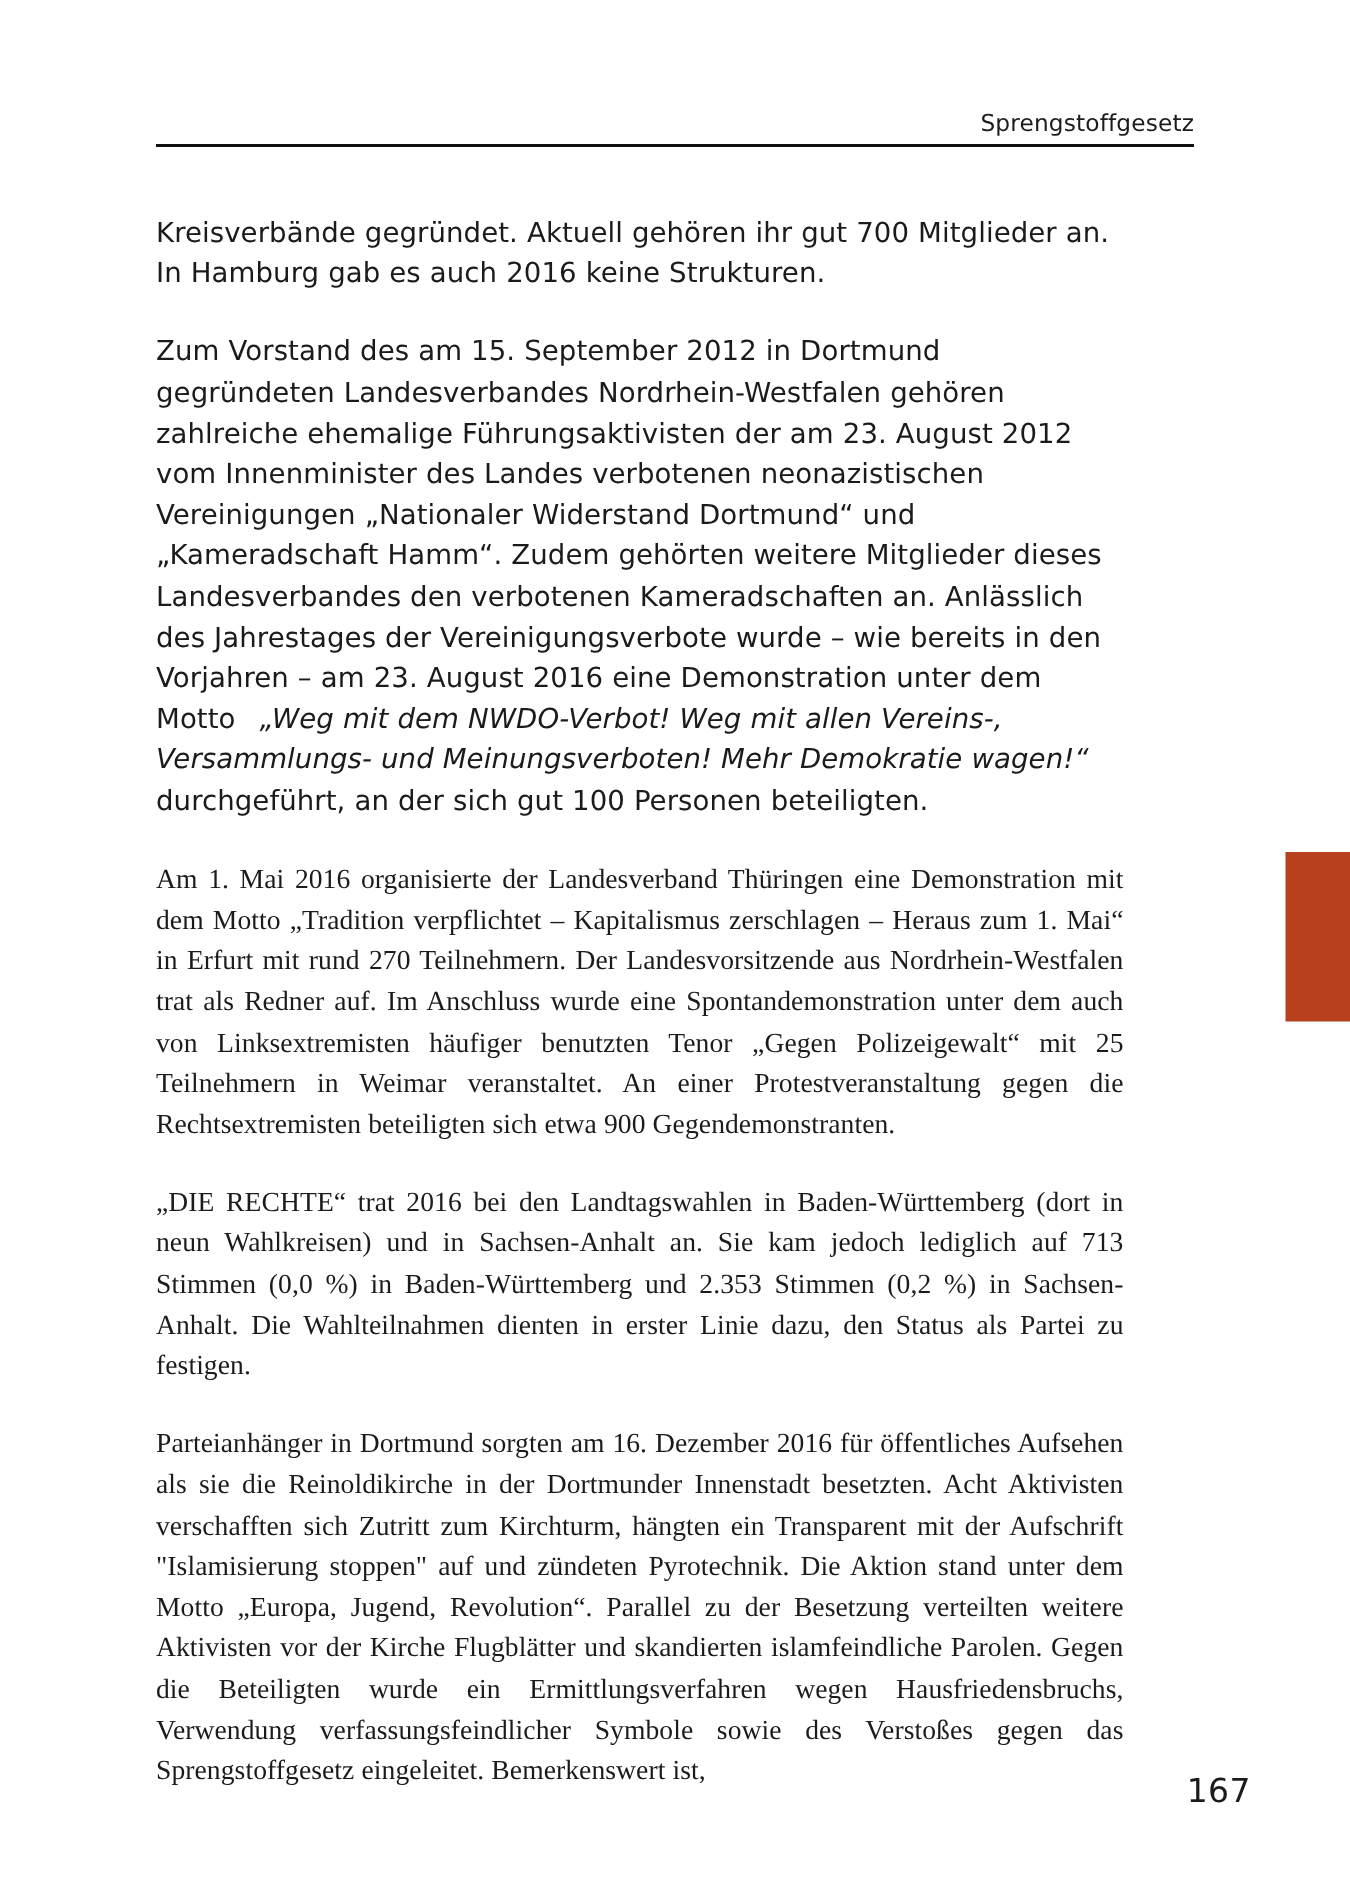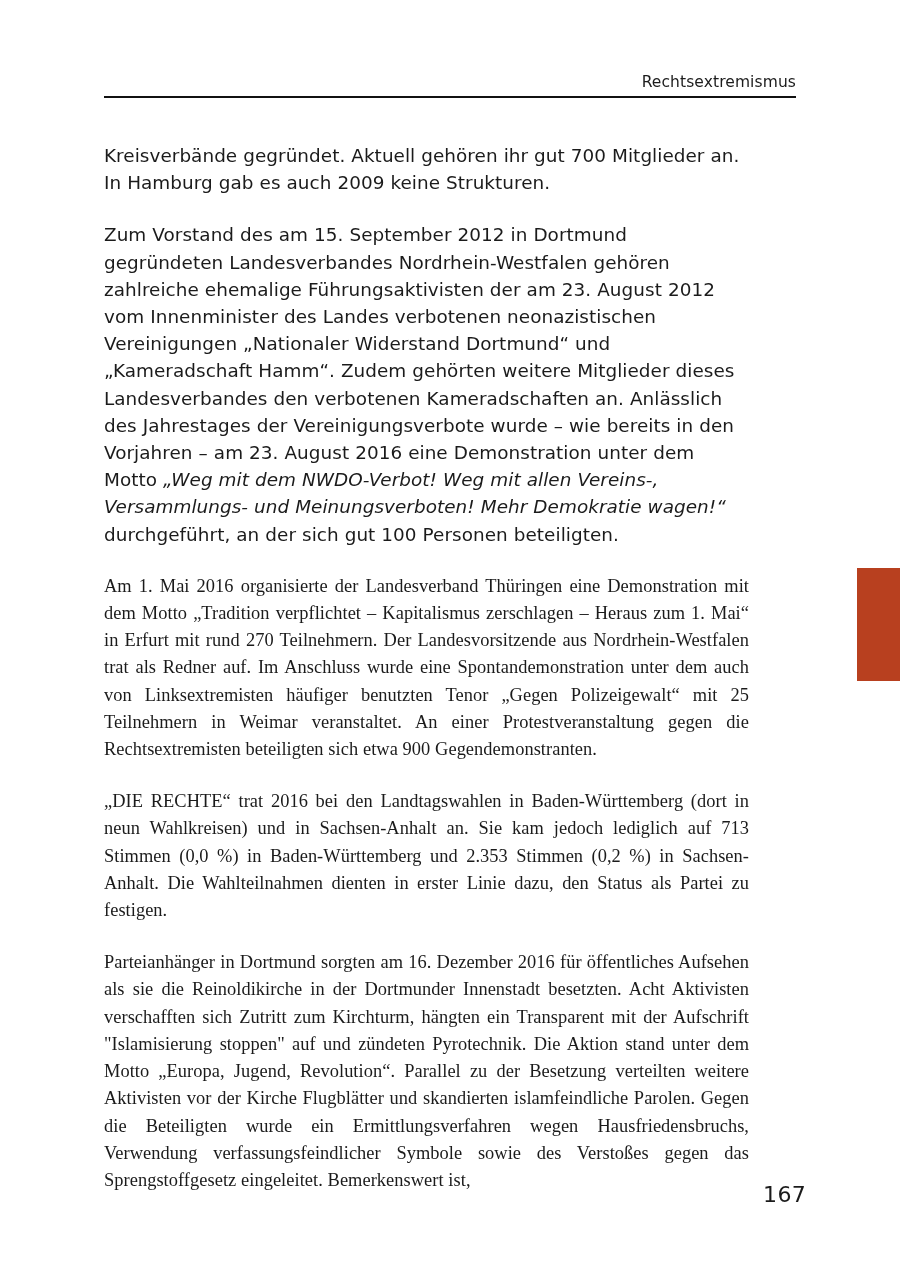--- a/index.html
+++ b/index.html
@@ -65,57 +65,58 @@
   }
   p.para.justify {
     text-align: justify;
     text-align-last: left;
     font-family: Liberation Serif, serif;
   }
   p.para:last-child {
     margin-bottom: 0;
   }
   em.motto {
+    margin-left: 10px;
   }
 
   
   .thumb-tab {
     position: absolute;
     left: 857px;
     top: 568px;
     width: 43px;
     height: 113px;
     background: #b8401f;
   }
 
   
   .folio {
     position: absolute;
-    left: 576px;
+    left: 604px;
     top: 1181px;
     width: 230px;
     text-align: right;
     font-size: 22px;
     line-height: 28px;
     color: #1b1b1b;
     letter-spacing: 0.3px;
   }
 </style>
 </head>
 <body style="background: rgb(255, 255, 255);">
 
 <div class="page">
 
-  <div class="running-head">Rechtsextremismus</div>
+  <div class="running-head">Sprengstoffgesetz</div>
 
   <div class="head-rule" style="background: rgb(17, 17, 17);"></div>
 
   <div class="column">
 
-    <p class="para">Kreisverbände gegründet. Aktuell gehören ihr gut 700 Mitglieder an. In Hamburg gab es auch 2009 keine Strukturen.</p>
+    <p class="para">Kreisverbände gegründet. Aktuell gehören ihr gut 700 Mitglieder an. In Hamburg gab es auch 2016 keine Strukturen.</p>
 
     <p class="para"><span>Zum Vorstand des am 15. September 2012 in Dortmund gegründeten Landesverbandes Nordrhein-Westfalen gehören zahlreiche ehemalige Führungsaktivisten der am 23. August 2012 vom Innenminister des Landes verbotenen neonazistischen Vereinigungen „Nationaler Widerstand Dortmund“ und „Kameradschaft Hamm“. Zudem gehörten weitere Mitglieder dieses Landesverbandes den verbotenen Kameradschaften an. Anlässlich des Jahrestages der Vereinigungsverbote wurde – wie bereits in den Vorjahren – am 23. August 2016 eine Demonstration unter dem Motto </span><em class="motto">„Weg mit dem NWDO-Verbot! Weg mit allen Vereins-, Versammlungs- und Meinungsverboten! Mehr Demokratie wagen!“</em><span> durchgeführt, an der sich gut 100 Personen beteiligten.</span></p>
 
     <p class="para justify">Am 1. Mai 2016 organisierte der Landesverband Thüringen eine Demonstration mit dem Motto „Tradition verpflichtet – Kapitalismus zerschlagen – Heraus zum 1. Mai“ in Erfurt mit rund 270 Teilnehmern. Der Landesvorsitzende aus Nordrhein-Westfalen trat als Redner auf. Im Anschluss wurde eine Spontandemonstration unter dem auch von Linksextremisten häufiger benutzten Tenor „Gegen Polizeigewalt“ mit 25 Teilnehmern in Weimar veranstaltet. An einer Protestveranstaltung gegen die Rechtsextremisten beteiligten sich etwa 900 Gegendemonstranten.</p>
 
     <p class="para justify">„DIE RECHTE“ trat 2016 bei den Landtagswahlen in Baden-Württemberg (dort in neun Wahlkreisen) und in Sachsen-Anhalt an. Sie kam jedoch lediglich auf 713 Stimmen (0,0 %) in Baden-Württemberg und 2.353 Stimmen (0,2 %) in Sachsen-Anhalt. Die Wahlteilnahmen dienten in erster Linie dazu, den Status als Partei zu festigen.</p>
 
     <p class="para justify">Parteianhänger in Dortmund sorgten am 16. Dezember 2016 für öffentliches Aufsehen als sie die Reinoldikirche in der Dortmunder Innenstadt besetzten. Acht Aktivisten verschafften sich Zutritt zum Kirchturm, hängten ein Transparent mit der Aufschrift "Islamisierung stoppen" auf und zündeten Pyrotechnik. Die Aktion stand unter dem Motto „Europa, Jugend, Revolution“. Parallel zu der Besetzung verteilten weitere Aktivisten vor der Kirche Flugblätter und skandierten islamfeindliche Parolen. Gegen die Beteiligten wurde ein Ermittlungsverfahren wegen Hausfriedensbruchs, Verwendung verfassungsfeindlicher Symbole sowie des Verstoßes gegen das Sprengstoffgesetz eingeleitet. Bemerkenswert ist,</p>
 
   </div>

